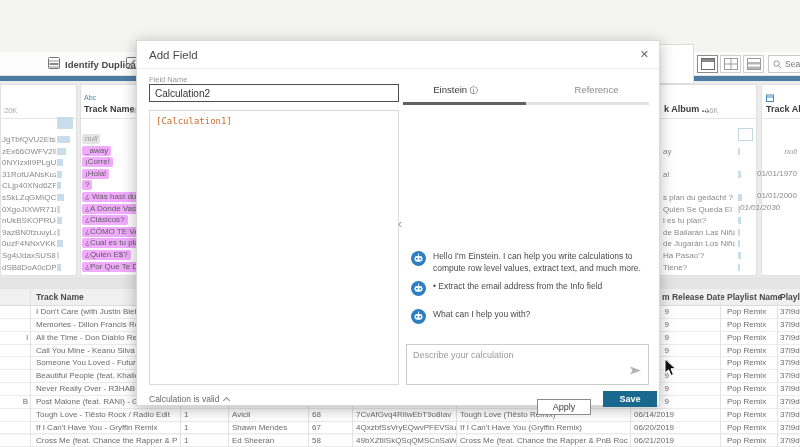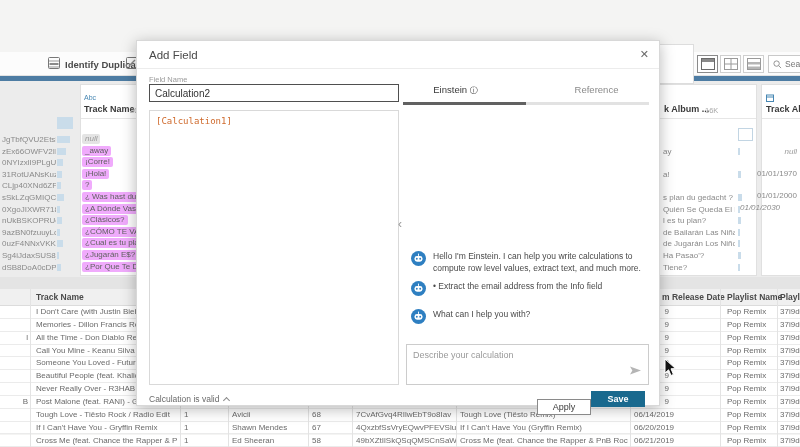--- a/index.html
+++ b/index.html
@@ -49,21 +49,21 @@
   .tab-underline { position:absolute; left:266px; top:61px; width:246px; height:3px; background:#e2e2e2; }
   .tab-underline .active-part { position:absolute; left:0; top:0; width:123px; height:3px; background:#616161; }
   .collapse { position:absolute; left:261px; top:176px; font-size:12px; color:#999; cursor:pointer; }
   .msg { position:absolute; left:274px; width:242px; display:flex; gap:7px; }
   .msg .txt { font-size:8.5px; color:#4a4a4a; line-height:11.5px; width:218px; }
   .ask-box { position:absolute; left:269px; top:303px; width:243px; height:41px; border:1px solid #ccc; }
   .ask-box .ph { position:absolute; left:6px; top:5px; font-size:9px; color:#9a9a9a; }
   .send { position:absolute; right:6px; bottom:4px; }
   .btn { position:absolute; top:350px; height:16px; font-size:9px; line-height:14px; text-align:center; cursor:pointer; }
   .btn.apply { left:400px; width:54px; background:#fff; border:1px solid #8a8a8a; color:#3a3a3a;margin-top:8px; }
-  .btn.save { left:454px; width:54px; background:#19698e; border:1px solid #19698e; color:#fff; font-weight:bold; }
+  .btn.save { left:466px; width:54px; background:#19698e; border:1px solid #19698e; color:#fff; font-weight:bold; }
   .status { position:absolute; left:12px; top:353px; font-size:8.5px; color:#6a6a6a; display:flex; align-items:center; gap:5px; }
   .chev-up { display:inline-block; width:5px; height:5px; border-top:1.2px solid #8a8a8a; border-right:1.2px solid #8a8a8a; transform:rotate(-45deg); margin-top:3px; }
   .cursor { position:absolute; left:664px; top:358px; z-index:20; }
 </style>
 </head>
 <body>
 
 <div id="app">
 
   <div class="toolbar">
@@ -113,20 +113,24 @@
             <line x1="6.3" y1="6.3" x2="9" y2="9" stroke="#8a8a8a"></line>
           </svg>
       </span>
       <input type="text" placeholder="Search" style="">
     </div>
   </div>
 
   <div class="blue-bar"></div>
   <div class="pane-bg"></div>
 
+  <div class="card" style="left:0; width:77px;">
+    <span class="col-count" style="left:3px;">20K</span>
+    <div class="divider"></div>
+  </div>
   <div class="card" style="left:80px; width:230px;">
     <span class="type-label" style="left:3px;">Abc</span>
     <span class="col-header" style="left:3px;">Track Name</span>
     <span class="col-count" style="left:49px;">20</span>
     <div class="divider"></div>
   </div>
   <div class="card" style="left:560px; width:197px;">
     <span class="col-header" style="left:103px;">k Album ...</span>
     <span class="col-count" style="left:144px;">16K</span>
     <div class="divider"></div>
@@ -175,21 +179,21 @@
       <div class="chip nullv" style="left: 82px; top: 134px;">null</div>
       <div class="chip" style="left: 82px; top: 145.6px;">_away</div>
       <div class="chip" style="left: 82px; top: 157.2px;">¡Corre!</div>
       <div class="chip" style="left: 82px; top: 168.8px;">¡Hola!</div>
       <div class="chip" style="left: 82px; top: 180.4px;">?</div>
       <div class="chip" style="left: 82px; top: 192px;">¿ Was hast du g</div>
       <div class="chip" style="left: 82px; top: 203.6px;">¿A Dónde Vas?</div>
       <div class="chip" style="left: 82px; top: 215.2px;">¿Clásicos?</div>
       <div class="chip" style="left: 82px; top: 226.8px;">¿CÓMO TE VA, C</div>
       <div class="chip" style="left: 82px; top: 238.4px;">¿Cual es tu plan</div>
-      <div class="chip" style="left: 82px; top: 250px;">¿Jugarán E$?</div>
+      <div class="chip" style="left: 82px; top: 250px;">¿Quién E$?</div>
       <div class="chip" style="left: 82px; top: 261.6px;">¿Por Que Te De</div>
       <div class="hist-box" style="left: 738px; top: 128px; width: 15px; height: 13px;"></div>
       <div class="pv" style="left: 663px; top: 145.6px; width: 72px;">ay</div>
       <div class="hist-bar" style="left: 738px; top: 147.6px; width: 2px; height: 7px;"></div>
       <div class="pv" style="left: 663px; top: 168.8px; width: 72px;">a!</div>
       <div class="hist-bar" style="left: 738px; top: 170.8px; width: 3px; height: 7px;"></div>
       <div class="pv" style="left: 663px; top: 192px; width: 72px;">s plan du gedacht ?</div>
       <div class="hist-bar" style="left: 738px; top: 194px; width: 4px; height: 7px;"></div>
       <div class="pv" style="left: 663px; top: 203.6px; width: 72px;">Quién Se Queda El P</div>
       <div class="hist-bar" style="left: 738px; top: 205.6px; width: 2px; height: 7px;"></div>

